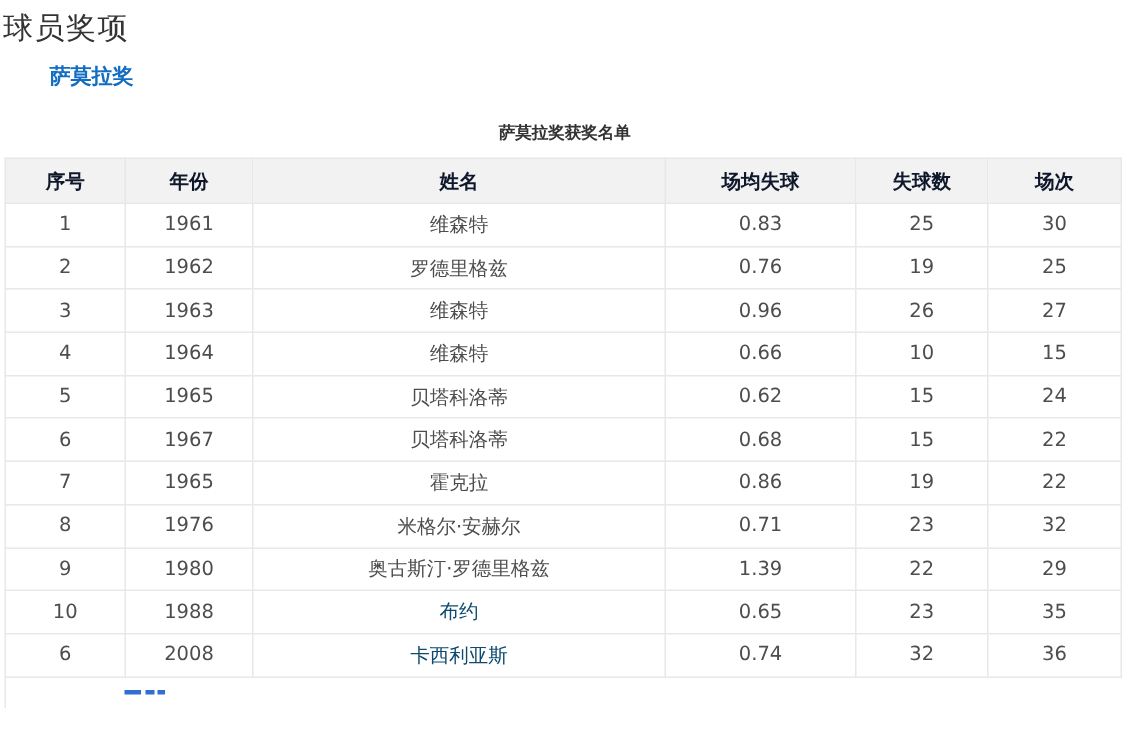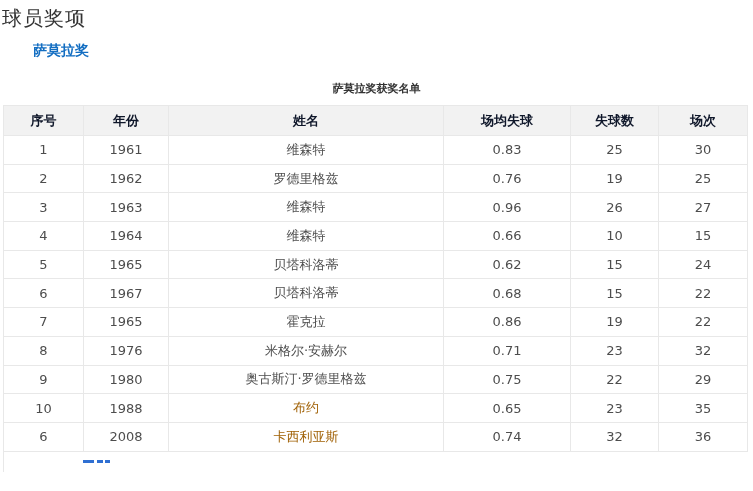--- a/index.html
+++ b/index.html
@@ -65,21 +65,21 @@
     font-weight: 700;
     color: #0f172a;
     font-size: 13px;
   }
   .award-table td {
     height: 27.7px;
     color: #4d4d4d;
     background: #ffffff;
   }
   a.cell-link {
-    color: #a16207;
+    color: #0c4a6e;
     text-decoration: none;
     cursor: pointer;
   }
   .partial-row {
     margin-left: 3px;
     height: 20px;
     border-left: 1px solid #e8e8e8;
     position: relative;
   }
   .frag {
@@ -193,21 +193,21 @@
         <td>1976</td>
         <td>米格尔·安赫尔</td>
         <td>0.71</td>
         <td>23</td>
         <td>32</td>
       </tr>
       <tr>
         <td>9</td>
         <td>1980</td>
         <td>奥古斯汀·罗德里格兹</td>
-        <td>0.75</td>
+        <td>1.39</td>
         <td>22</td>
         <td>29</td>
       </tr>
       <tr>
         <td>10</td>
         <td>1988</td>
         <td><a class="cell-link">布约</a></td>
         <td>0.65</td>
         <td>23</td>
         <td>35</td>

